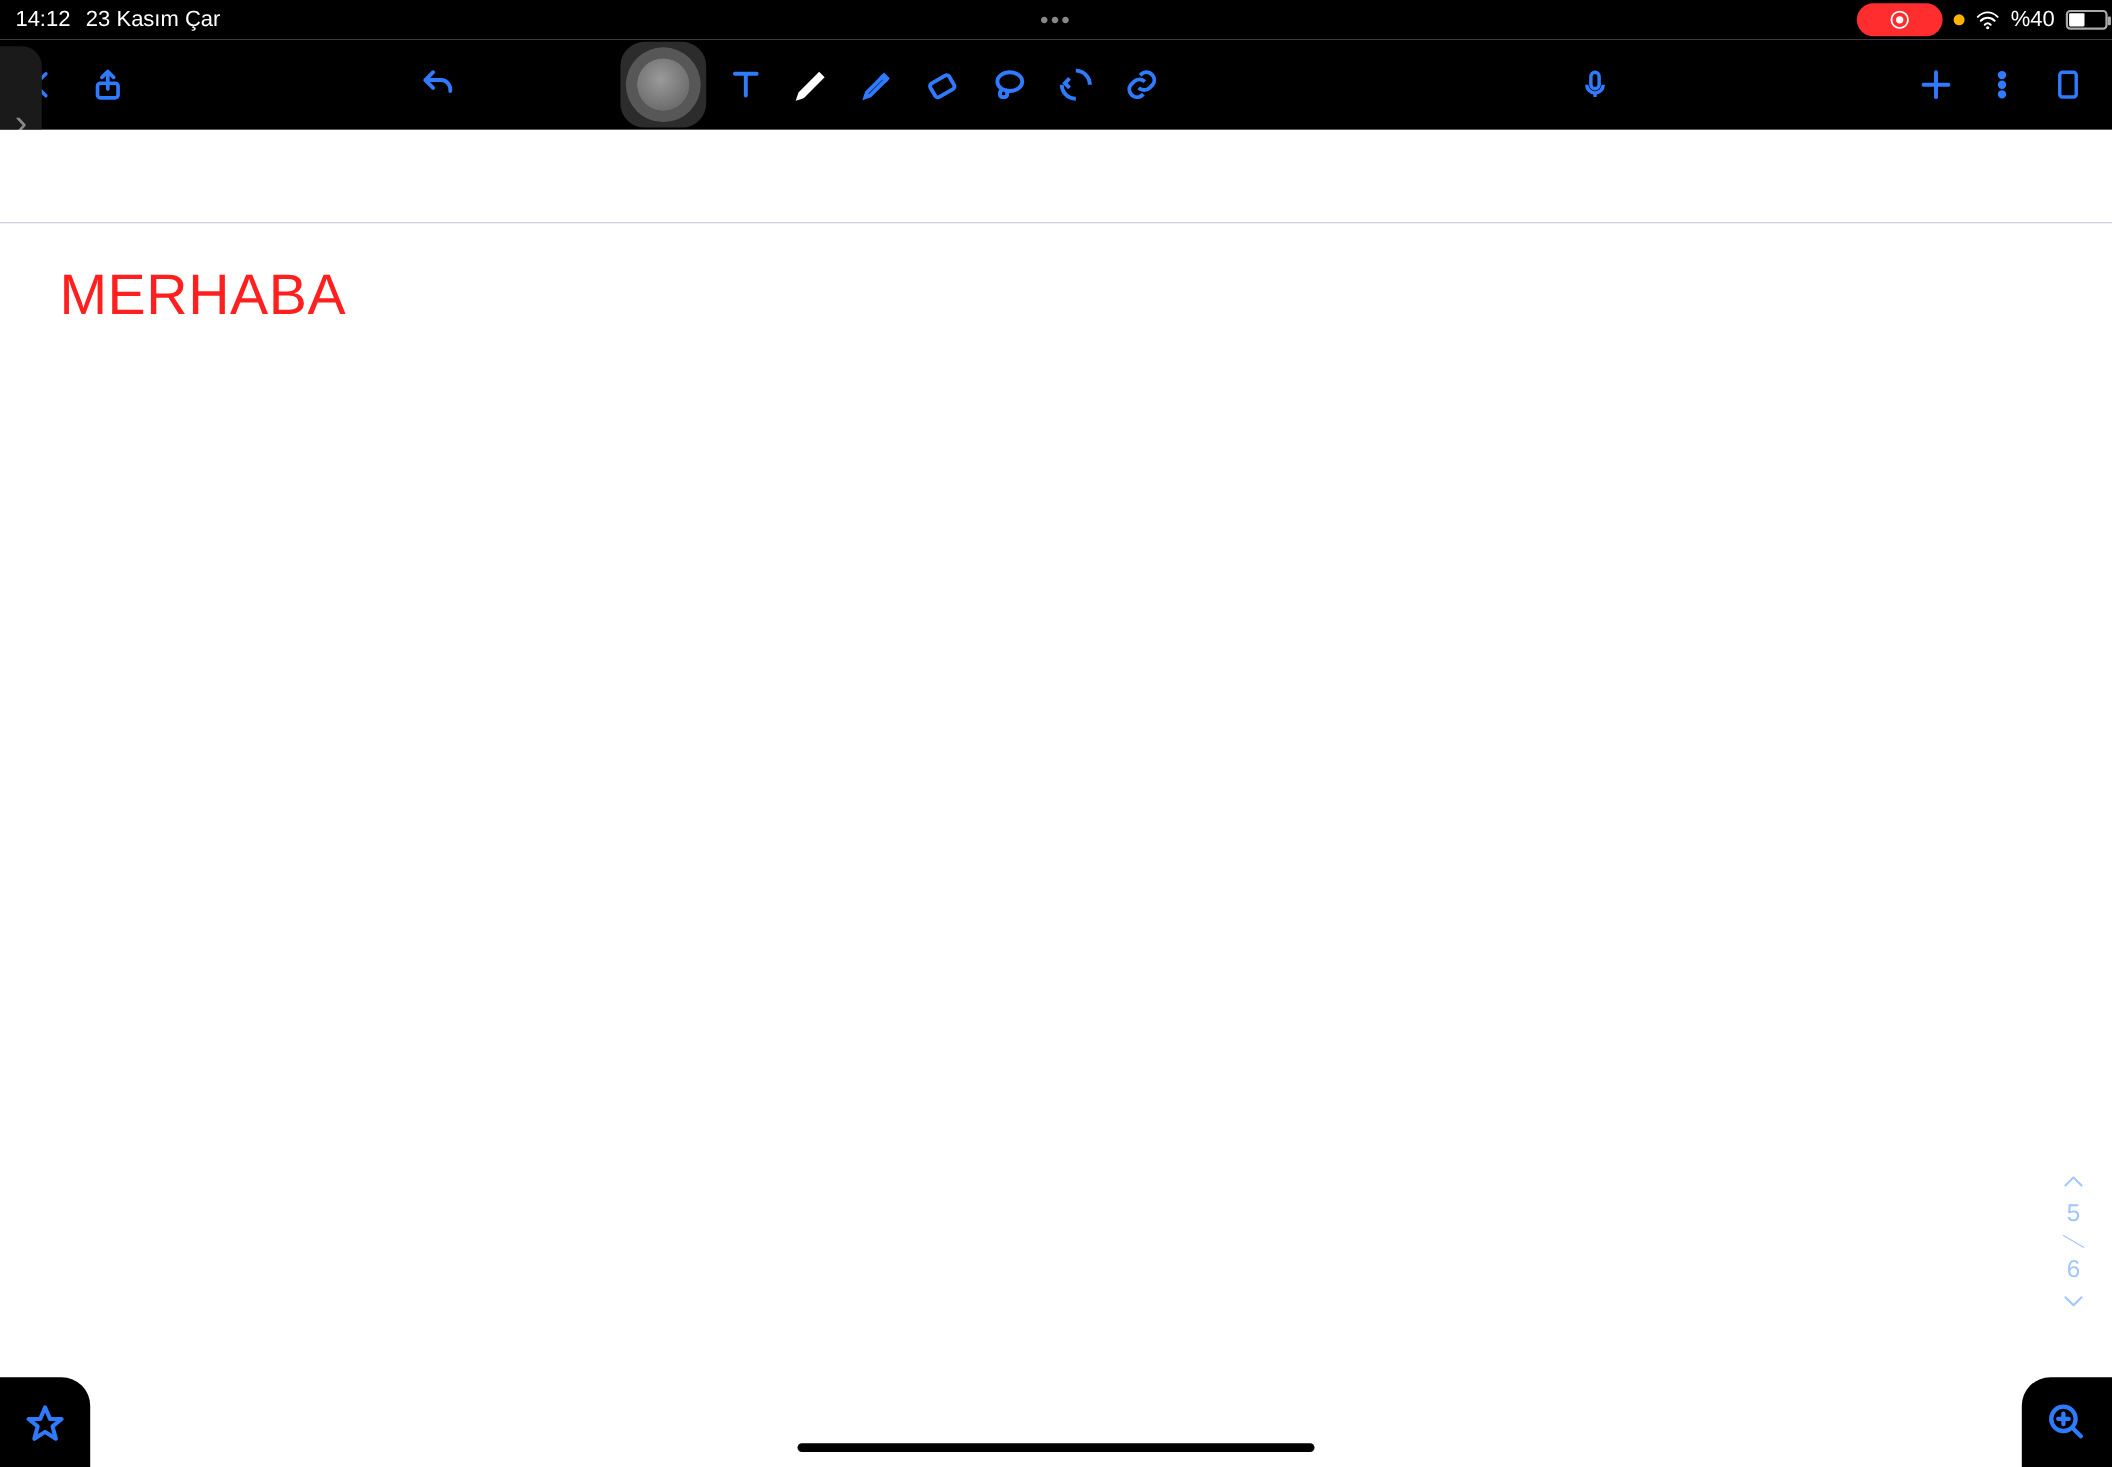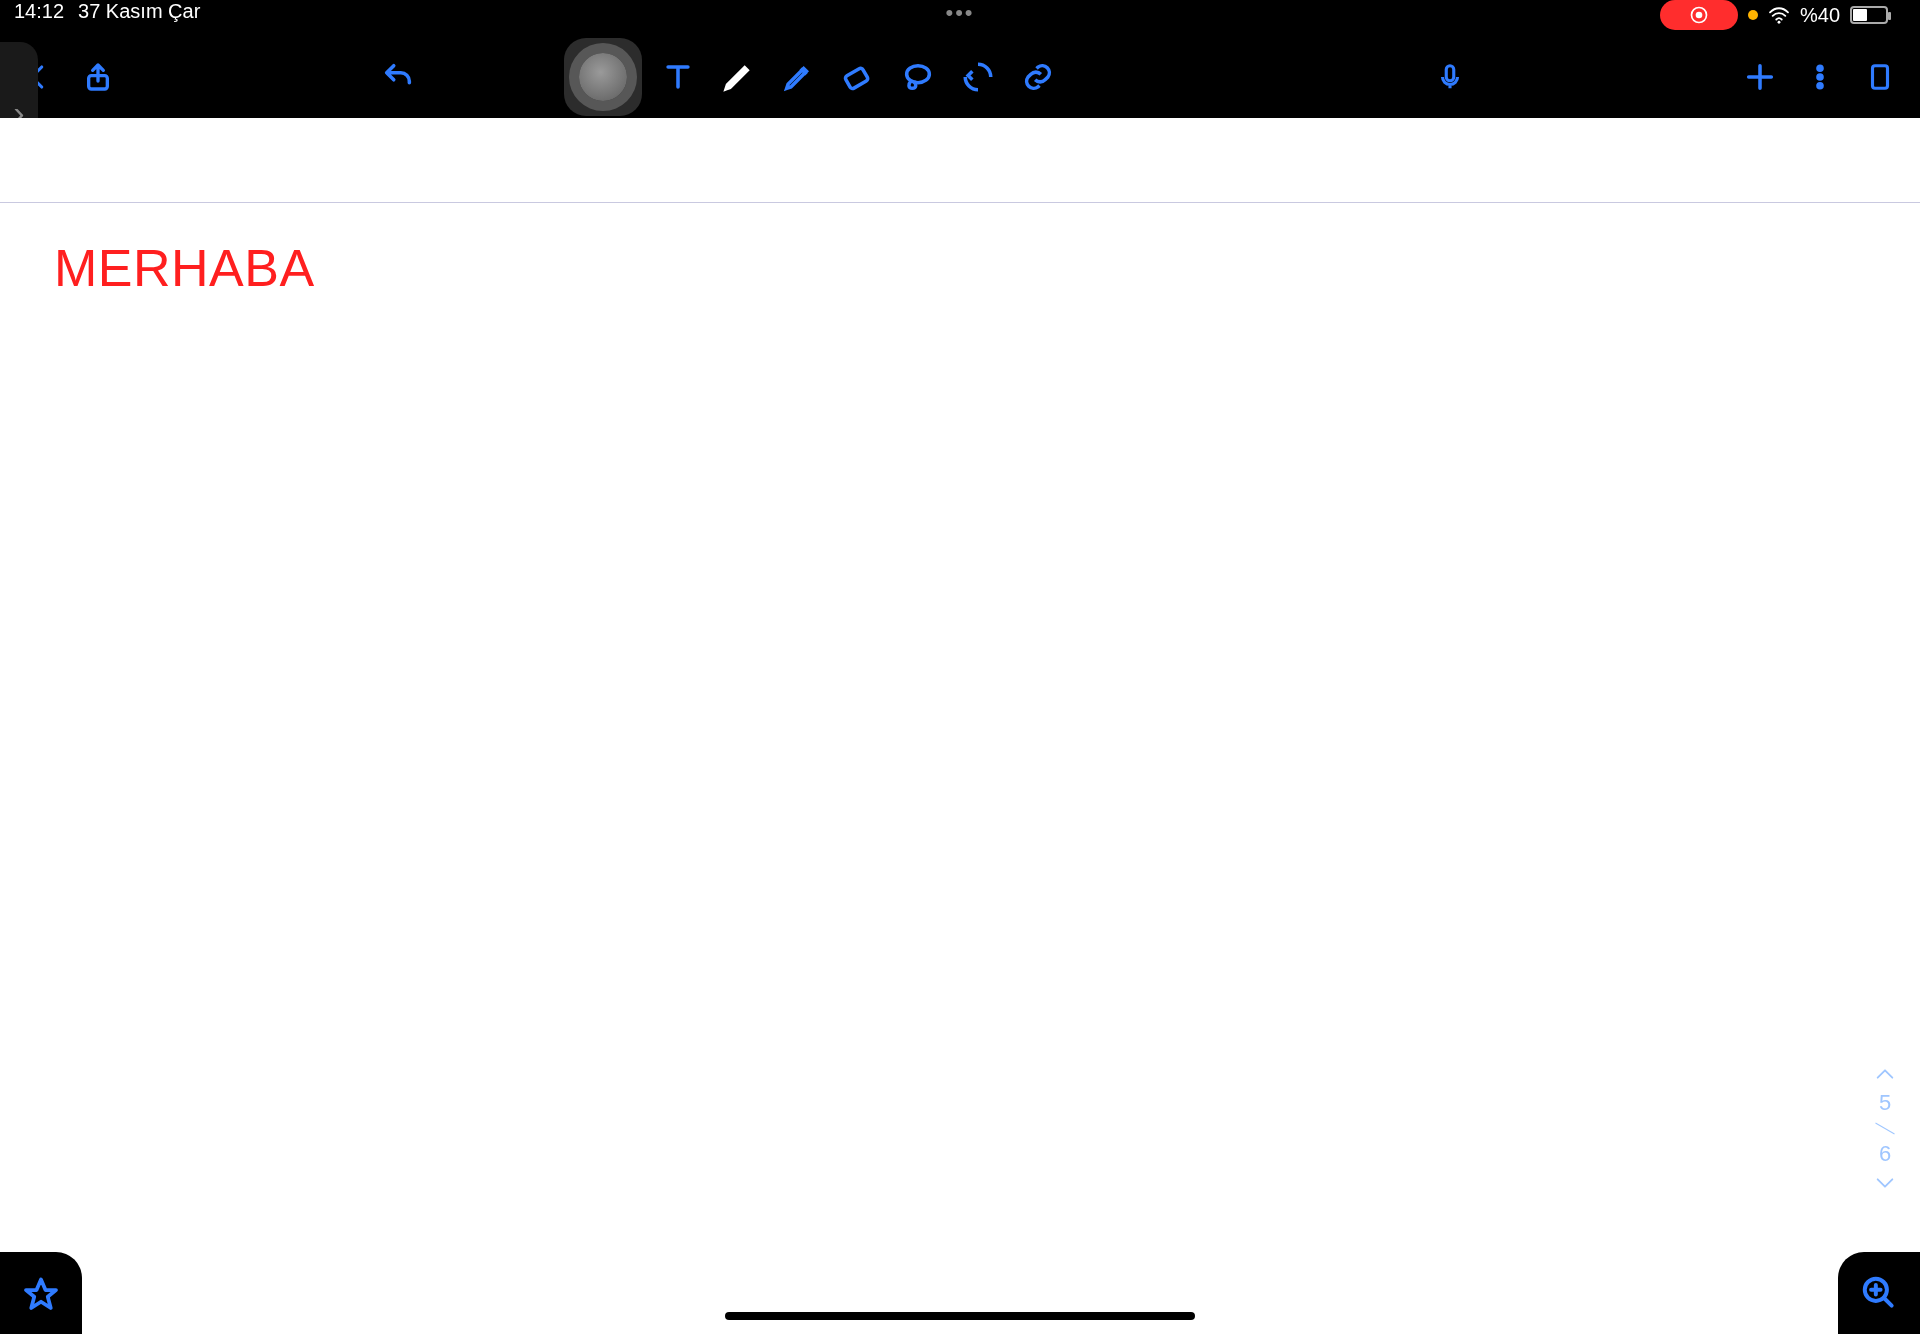--- a/index.html
+++ b/index.html
@@ -1,22 +1,22 @@
 <!DOCTYPE html>
 <html><head>
 <meta charset="utf-8">
 <style>
   * { margin: 0; padding: 0; box-sizing: border-box; }
   html, body { width: 1920px; height: 1334px; font-family: -apple-system, Helvetica, Arial, sans-serif; background: #fff; overflow: hidden; position: relative; }
 
   
-  .statusbar { position: absolute; top: 0; left: 0; right: 0; height: 36px; background: #000; color: #fff; display: flex; align-items: flex-start; font-size: 20px; font-weight: 500; }
+  .statusbar { position: absolute; top: 0; left: 0; right: 0; height: 36px; background: #000; color: #fff; display: flex; align-items: center; font-size: 20px; font-weight: 500; }
   .statusbar .left { display: flex; align-items: center; gap: 14px; padding-left: 14px; }
   .statusbar .center { position: absolute; left: 50%; transform: translateX(-50%); color: #888; font-size: 22px; letter-spacing: 2px; }
-  .statusbar .right { margin-left: auto; display: flex; align-items: center; gap: 10px; padding-right: 32px; }
+  .statusbar .right { margin-left: auto; display: flex; align-items: center; gap: 10px; padding-right: 4px; }
   .rec-pill { background: #ff2d2d; border-radius: 16px; width: 78px; height: 30px; display: flex; align-items: center; justify-content: center; }
   .rec-pill svg { width: 20px; height: 20px; }
   .dot-orange { width: 10px; height: 10px; border-radius: 50%; background: #ffb300; }
   .battery { width: 38px; height: 18px; border: 2px solid #aaa; border-radius: 4px; position: relative; }
   .battery::after { content: ""; position: absolute; right: -5px; top: 4px; width: 3px; height: 8px; background: #aaa; border-radius: 1px; }
   .battery .fill { position: absolute; left: 1px; top: 1px; bottom: 1px; width: 40%; background: #fff; border-radius: 1px; }
 
   
   .toolbar { position: absolute; top: 36px; left: 0; right: 0; height: 82px; background: #000; display: flex; align-items: center; }
   .tbtn { width: 60px; height: 60px; display: flex; align-items: center; justify-content: center; cursor: pointer; }
@@ -46,21 +46,21 @@
 
   
   .home-ind { position: absolute; bottom: 14px; left: 50%; transform: translateX(-50%); width: 470px; height: 8px; background: #000; border-radius: 5px; }
 </style>
 </head>
 <body>
 
 <div class="statusbar">
   <div class="left">
     <span>14:12</span>
-    <span>37 Kasım Çar</span>
+    <span>23 Kasım Çar</span>
   </div>
   <div class="center">•••</div>
   <div class="right">
     <div class="rec-pill">
       <svg viewBox="0 0 24 24">
           <circle cx="12" cy="12" r="9" fill="none" stroke="#fff" stroke-width="2"></circle>
           <circle cx="12" cy="12" r="4" fill="#fff"></circle>
         </svg>
     </div>
     <span class="dot-orange"></span>

